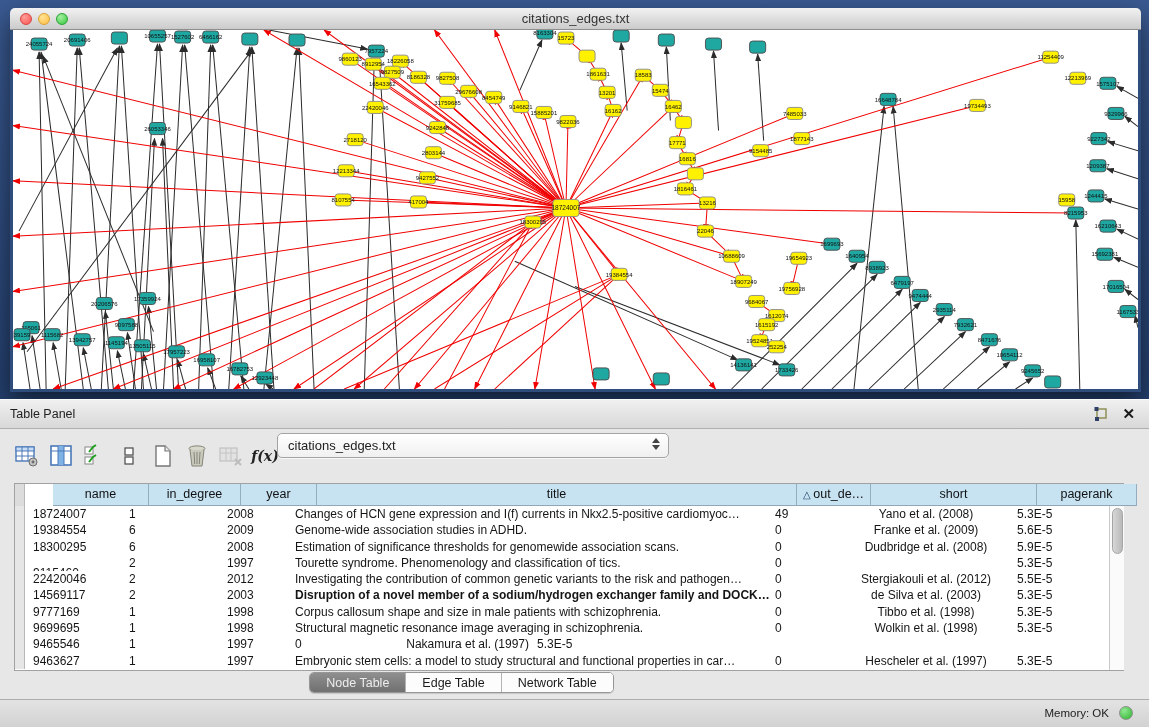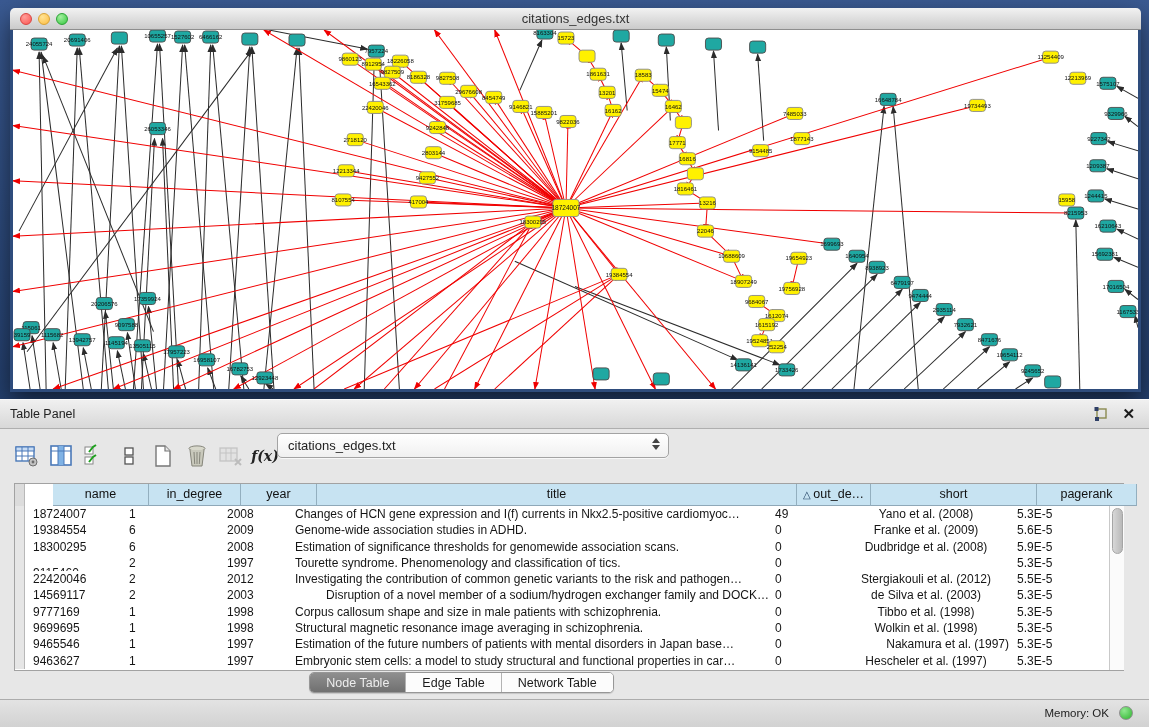--- a/index.html
+++ b/index.html
@@ -829,21 +829,21 @@
             <div class="tcell" style="width: 480px; flex: 0 0 480px; text-align: left; padding-left: 6px;">Investigating the contribution of common genetic variants to the risk and pathogen…</div>
             <div class="tcell" style="width: 74px; flex: 0 0 74px; text-align: left; padding-left: 6px;">0</div>
             <div class="tcell" style="width: 166px; flex: 0 0 166px; text-align: center; padding-left: 0px;">Stergiakouli et al. (2012)</div>
             <div class="tcell" style="width: 100px; flex: 0 0 100px; text-align: left; padding-left: 8px;">5.5E-5</div>
           </div>
           <div class="trow">
             <div class="gutter" style="background: rgb(230, 230, 230);"></div>
             <div class="tcell" style="width: 96px; flex: 0 0 96px; text-align: left; padding-left: 8px;">14569117</div>
             <div class="tcell" style="width: 92px; flex: 0 0 92px; text-align: left; padding-left: 8px;">2</div>
             <div class="tcell" style="width: 76px; flex: 0 0 76px; text-align: left; padding-left: 14px;">2003</div>
-            <div class="tcell" style="width: 480px; flex: 0 0 480px; text-align: right; padding-left: 6px;">Disruption of a novel member of a sodium/hydrogen exchanger family and DOCK…</div>
+            <div class="tcell" style="width: 480px; flex: 0 0 480px; text-align: center; padding-left: 6px; font-weight: bold;">Disruption of a novel member of a sodium/hydrogen exchanger family and DOCK…</div>
             <div class="tcell" style="width: 74px; flex: 0 0 74px; text-align: left; padding-left: 6px;">0</div>
             <div class="tcell" style="width: 166px; flex: 0 0 166px; text-align: center; padding-left: 0px;">de Silva et al. (2003)</div>
             <div class="tcell" style="width: 100px; flex: 0 0 100px; text-align: left; padding-left: 8px;">5.3E-5</div>
           </div>
           <div class="trow">
             <div class="gutter" style="background: rgb(230, 230, 230);"></div>
             <div class="tcell" style="width: 96px; flex: 0 0 96px; text-align: left; padding-left: 8px;">9777169</div>
             <div class="tcell" style="width: 92px; flex: 0 0 92px; text-align: left; padding-left: 8px;">1</div>
             <div class="tcell" style="width: 76px; flex: 0 0 76px; text-align: left; padding-left: 14px;">1998</div>
             <div class="tcell" style="width: 480px; flex: 0 0 480px; text-align: left; padding-left: 6px;">Corpus callosum shape and size in male patients with schizophrenia.</div>
@@ -859,21 +859,20 @@
             <div class="tcell" style="width: 480px; flex: 0 0 480px; text-align: left; padding-left: 6px;">Structural magnetic resonance image averaging in schizophrenia.</div>
             <div class="tcell" style="width: 74px; flex: 0 0 74px; text-align: left; padding-left: 6px;">0</div>
             <div class="tcell" style="width: 166px; flex: 0 0 166px; text-align: center; padding-left: 0px;">Wolkin et al. (1998)</div>
             <div class="tcell" style="width: 100px; flex: 0 0 100px; text-align: left; padding-left: 8px;">5.3E-5</div>
           </div>
           <div class="trow">
             <div class="gutter" style="background: rgb(230, 230, 230);"></div>
             <div class="tcell" style="width: 96px; flex: 0 0 96px; text-align: left; padding-left: 8px;">9465546</div>
             <div class="tcell" style="width: 92px; flex: 0 0 92px; text-align: left; padding-left: 8px;">1</div>
             <div class="tcell" style="width: 76px; flex: 0 0 76px; text-align: left; padding-left: 14px;">1997</div>
-            <div class="tcell" style="width: 480px; flex: 0 0 480px; text-align: left; padding-left: 6px;">Estimation of the future numbers of patients with mental disorders in Japan base…</div>
             <div class="tcell" style="width: 74px; flex: 0 0 74px; text-align: left; padding-left: 6px;">0</div>
             <div class="tcell" style="width: 166px; flex: 0 0 166px; text-align: right; padding-left: 0px;">Nakamura et al. (1997)</div>
             <div class="tcell" style="width: 100px; flex: 0 0 100px; text-align: left; padding-left: 8px;">5.3E-5</div>
           </div>
           <div class="trow">
             <div class="gutter" style="background: rgb(230, 230, 230);"></div>
             <div class="tcell" style="width: 96px; flex: 0 0 96px; text-align: left; padding-left: 8px;">9463627</div>
             <div class="tcell" style="width: 92px; flex: 0 0 92px; text-align: left; padding-left: 8px;">1</div>
             <div class="tcell" style="width: 76px; flex: 0 0 76px; text-align: left; padding-left: 14px;">1997</div>
             <div class="tcell" style="width: 480px; flex: 0 0 480px; text-align: left; padding-left: 6px;">Embryonic stem cells: a model to study structural and functional properties in car…</div>

